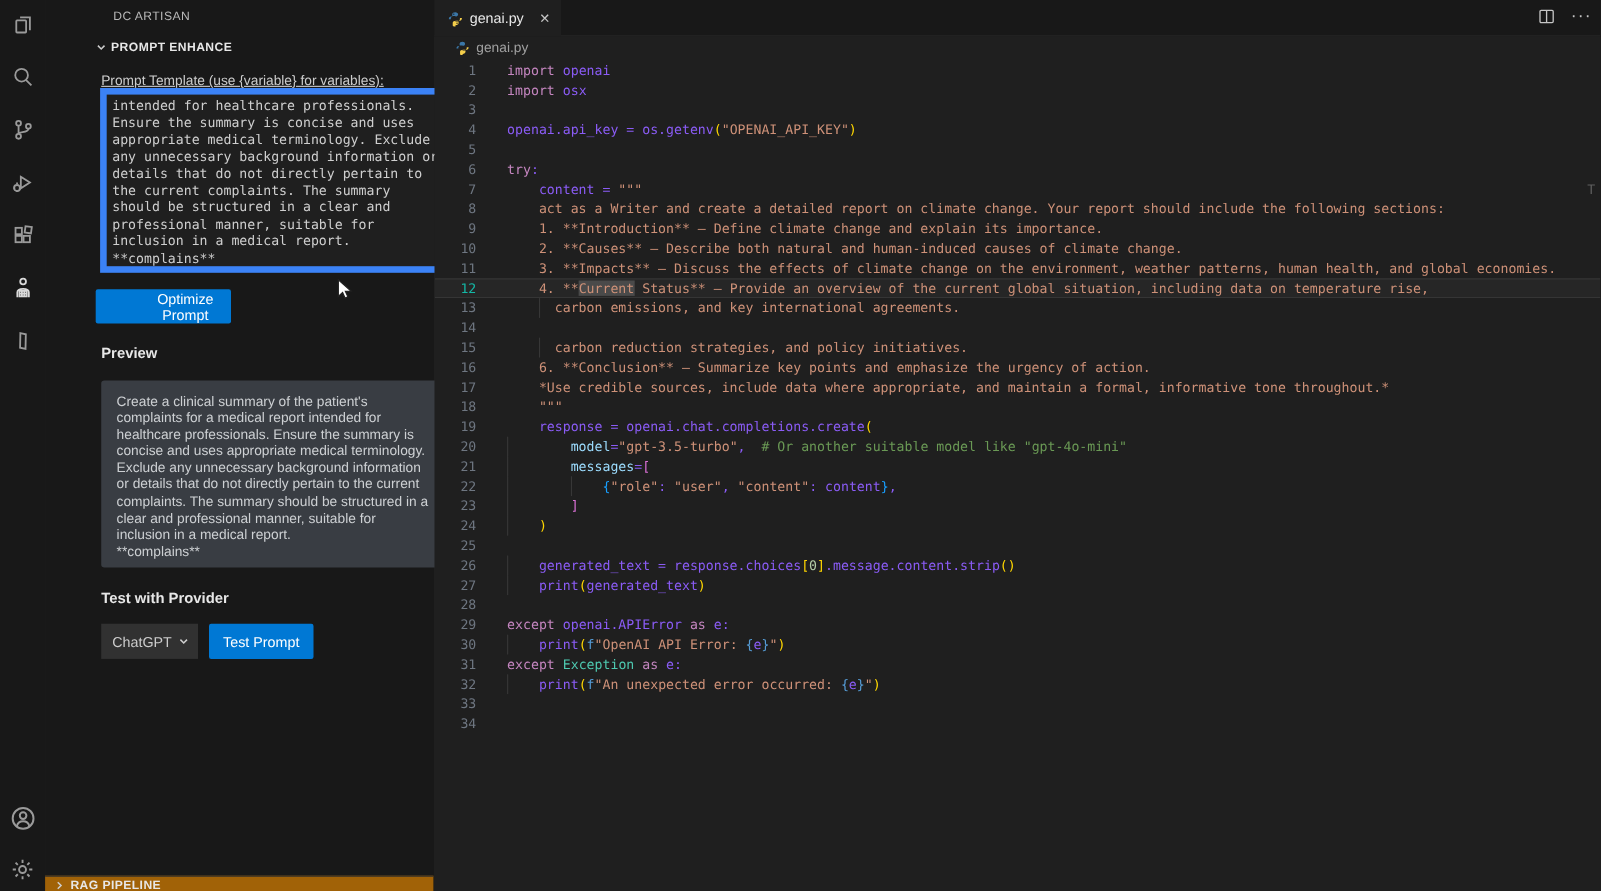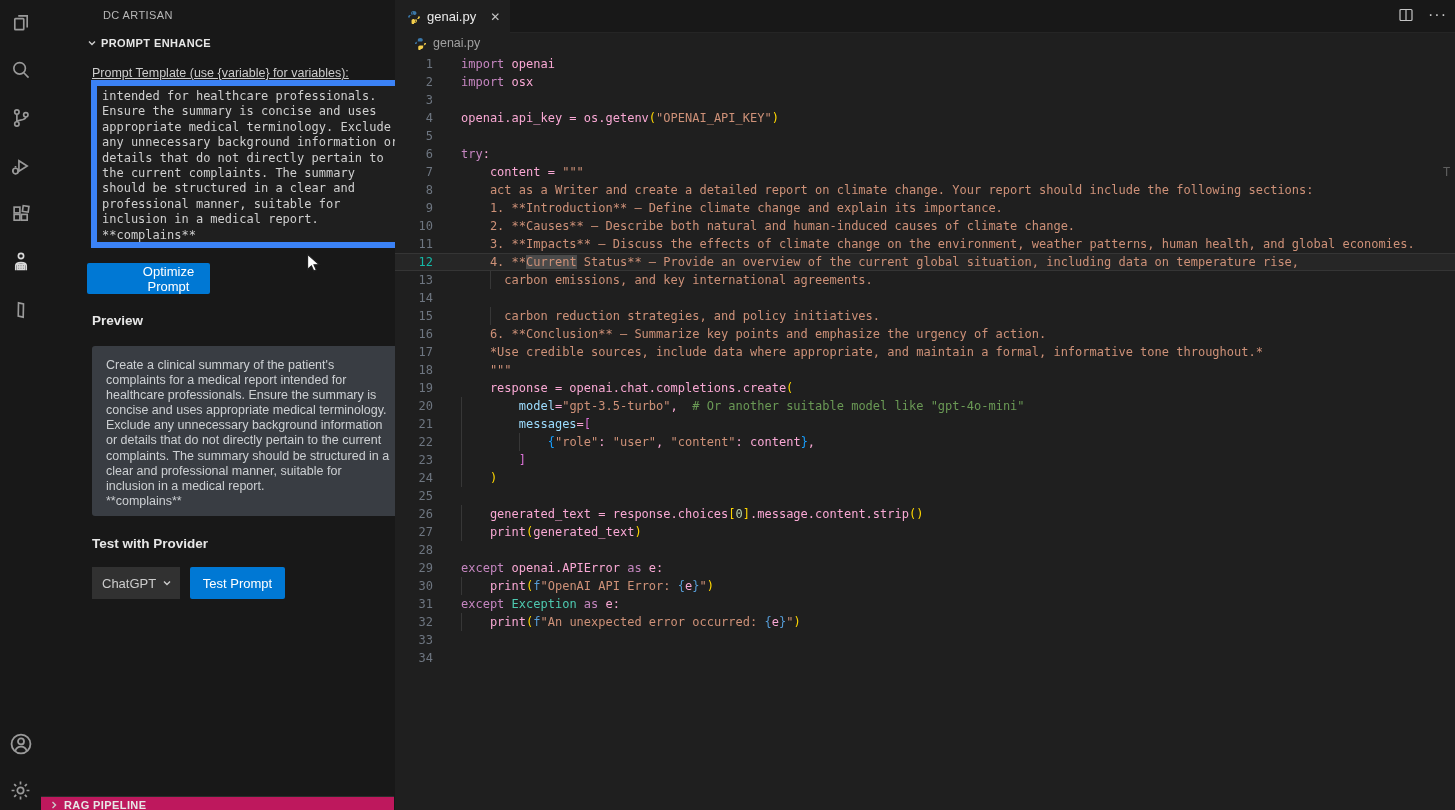--- a/index.html
+++ b/index.html
@@ -28,42 +28,42 @@
   .blue-btn{background:#0078d4;color:#ffffff;border:none;border-radius:2px;font-size:13px;
       font-family:"Liberation Sans",sans-serif;cursor:pointer;}
   #optimize-btn{left:46px;top:263px;width:123px;height:31px;padding-left:46px;}
   #preview-heading{left:51px;top:313px;font-size:13.5px;font-weight:bold;color:#e7e7e7;}
   #preview-box{left:51px;top:346px;width:307px;height:146px;background:#393d43;border-radius:3px;
       padding:12px 14px;font-size:12.5px;line-height:15.1px;color:#cdd0d3;white-space:pre-wrap;}
   #test-heading{left:51px;top:536px;font-size:13.5px;font-weight:bold;color:#e7e7e7;}
   #provider-select{left:51px;top:567px;width:88px;height:32px;background:#313131;display:flex;
       align-items:center;justify-content:space-between;padding:0 8px 0 10px;font-size:13px;color:#cccccc;cursor:pointer;box-sizing:border-box;text-align:right;}
   #test-btn{left:149px;top:567px;width:95px;height:32px;}
-  #rag-row{left:41px;top:796px;width:353px;height:14px;border-top:1px solid #2b2b2b;background:#be185d;
+  #rag-row{left:41px;top:796px;width:353px;height:14px;border-top:1px solid #2b2b2b;background:#a16207;
       display:flex;align-items:center;gap:5px;padding:2px 0 0 8px;cursor:pointer;box-sizing:border-box;}
 
   
   #editor{left:395px;top:0;width:1060px;height:810px;background:#1f1f1f;}
   #tab-strip{left:395px;top:0;width:1060px;height:33px;background:#181818;border-bottom:1px solid #252525;box-sizing:border-box;}
   #tab-active{left:395px;top:0;width:115px;height:33px;background:#1f1f1f;display:flex;align-items:center;
       gap:6px;padding-left:12px;box-sizing:border-box;cursor:pointer;}
   #tab-label{font-size:13px;color:#e8e8e8;}
   #tab-close{font-size:12px;color:#c5c5c5;margin-left:8px;cursor:pointer;}
   #editor-actions{left:1398px;top:6px;display:flex;align-items:center;gap:14px;color:#c5c5c5;}
   #breadcrumb{left:414px;top:36px;display:flex;align-items:center;gap:6px;font-size:12.5px;color:#a0a0a0;cursor:pointer;}
 
   #code-lines{left:395px;top:55px;width:1060px;font-family:"DejaVu Sans Mono",monospace;font-size:12px;}
   .code-row{position:relative;height:18px;line-height:18px;white-space:pre;}
   .code-row.current{background:rgba(255,255,255,.035);
       box-shadow:inset 0 1px 0 rgba(255,255,255,.07),inset 0 -1px 0 rgba(255,255,255,.07);}
   .gutter{position:absolute;left:0;width:38px;text-align:right;color:#6e7681;}
   .code-row.current .gutter{color:#14b8a6;}
   .ltext{position:absolute;left:66px;top:0;}
   .iguide{position:absolute;top:0;width:1px;height:18px;background:rgba(255,255,255,.11);}
-  .tok.kw{color:#C586C0}.tok.fg{color:#f9a8d4}.tok.str{color:#CE9178}.tok.com{color:#6A9955}
+  .tok.kw{color:#C586C0}.tok.fg{color:#8b5cf6}.tok.str{color:#CE9178}.tok.com{color:#6A9955}
   .tok.var{color:#9CDCFE}.tok.cls{color:#4EC9B0}.tok.b1{color:#FFD700}.tok.b2{color:#DA70D6}
   .tok.b3{color:#179FFF}.tok.num{color:#B5CEA8}.tok.fs{color:#569CD6}
   .tok.hl{color:#CE9178;background:rgba(125,125,125,.42);}
   #ghost-t{left:1443px;top:163px;height:18px;line-height:18px;color:#5f5f5f;
       font-family:"DejaVu Sans Mono",monospace;font-size:12px;}
 
   #mouse-cursor{left:305px;top:253px;}
   .chev{stroke:#cccccc;fill:none;stroke-width:1.4;}
 </style>
 </head>

